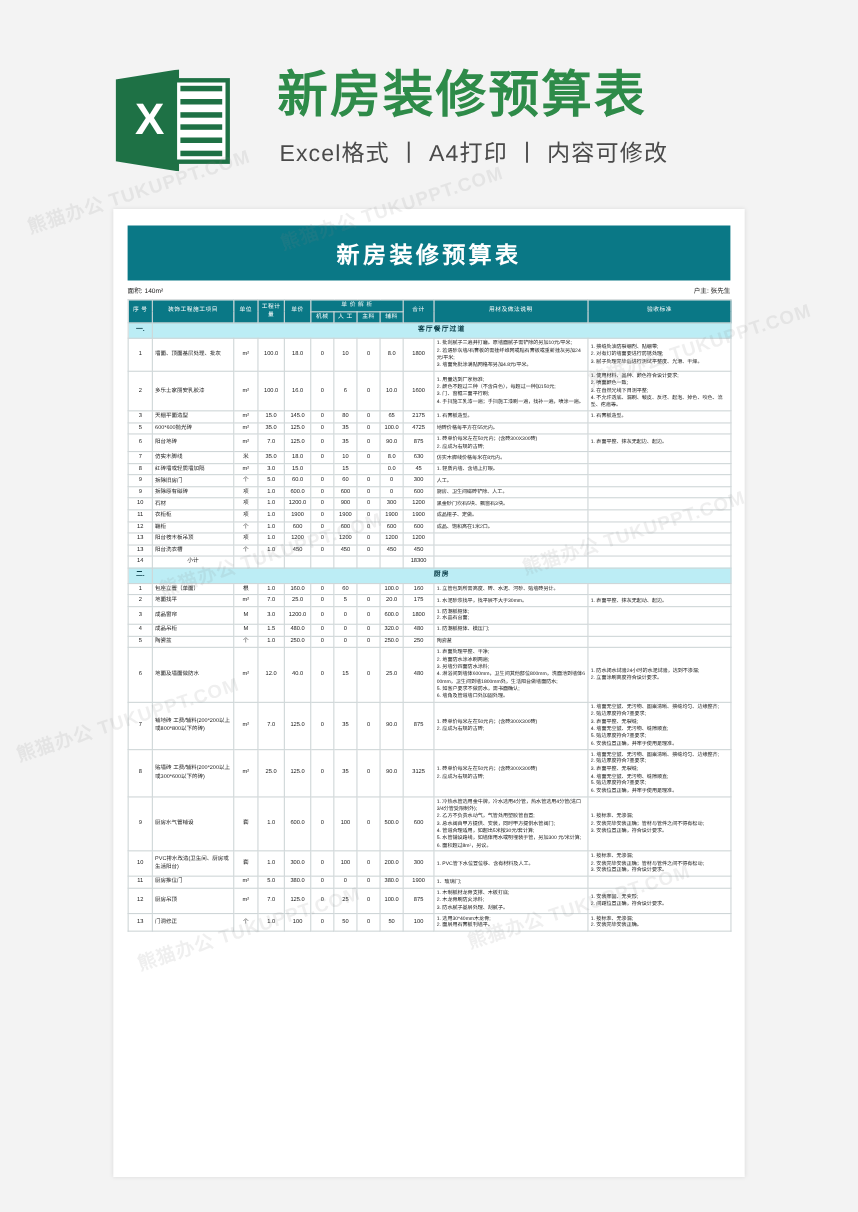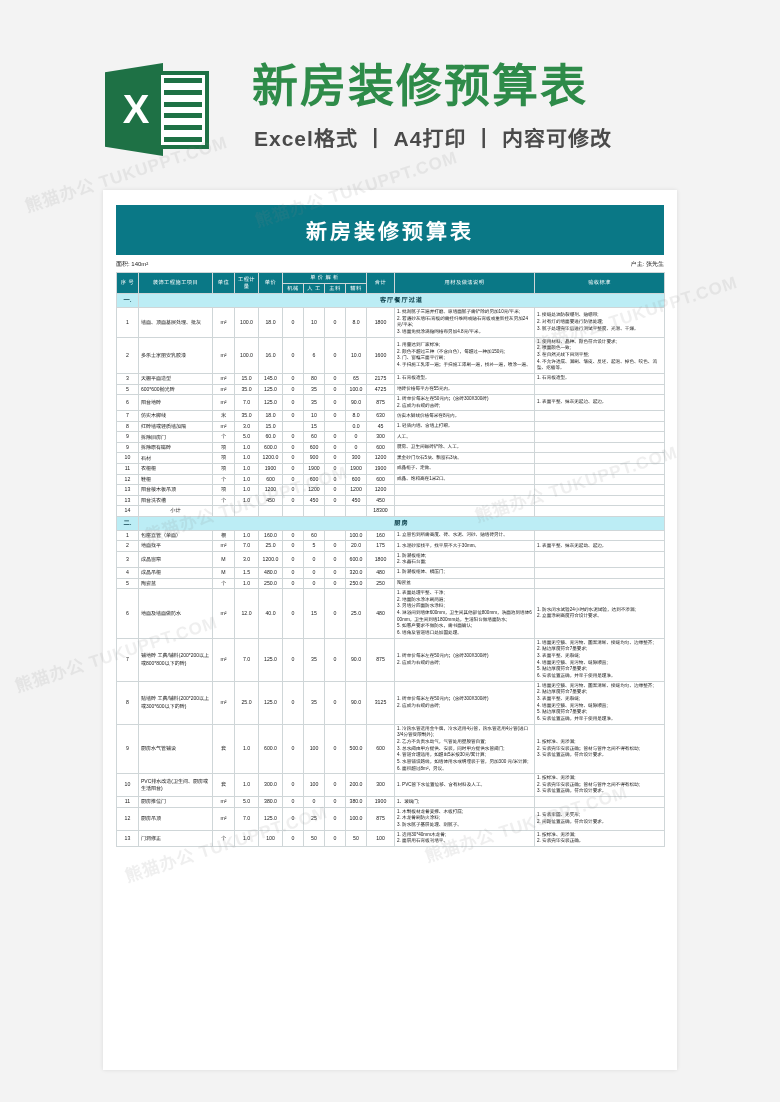--- a/index.html
+++ b/index.html
@@ -171,21 +171,21 @@
         <div class="logo-row"></div>
           <div class="logo-row"></div>
         <div class="logo-row"></div>
           <div class="logo-row"></div>
         <div class="logo-row"></div>
           <div class="logo-row"></div>
       </div>
     </div>
   </div>
   <div class="banner-title">新房装修预算表</div>
-  <div class="banner-subtitle" style="position:absolute;left:254px;top:122px;font-size:21px;font-weight:bold;color:#4a4a4a;letter-spacing:1px;white-space:nowrap;">Excel格式 丨 A4打印 丨 内容可修改</div>
+  <div class="banner-subtitle" style="position:absolute;left:254px;top:122px;font-size:21px;font-weight:normal;color:#4a4a4a;letter-spacing:1px;white-space:nowrap;">Excel格式 丨 A4打印 丨 内容可修改</div>
 </div>
 
 <div class="page">
 
   <div class="sheet-head">新房装修预算表</div>
 
   <div class="meta">
     <span>面积:  140m²</span>
     <span>户主:  张先生</span>
   </div>

